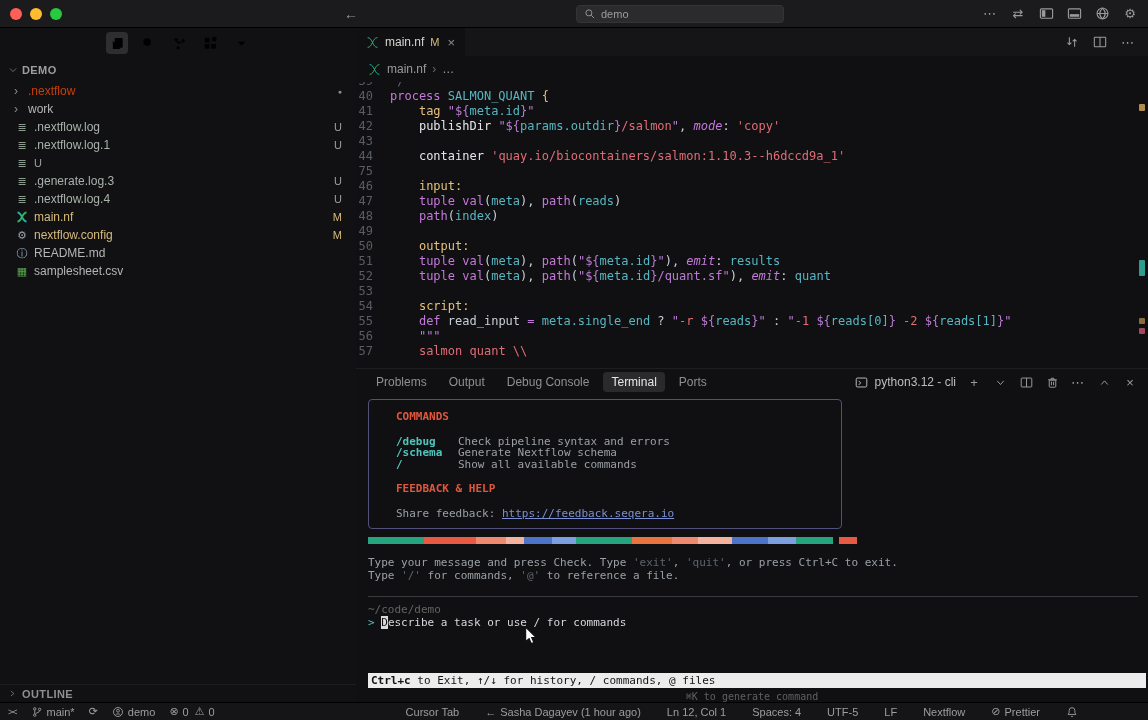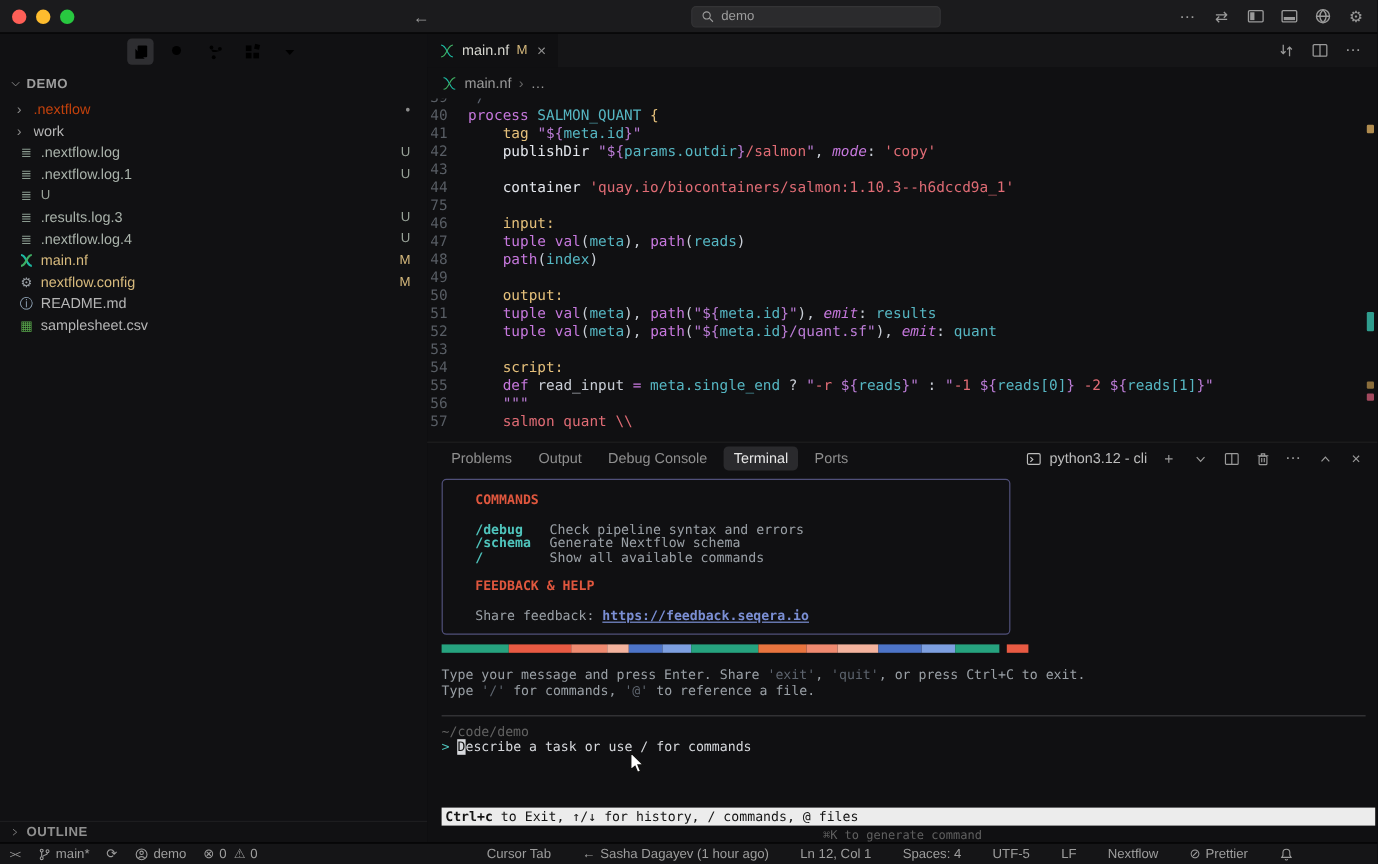--- a/index.html
+++ b/index.html
@@ -90,21 +90,21 @@
 
   #panel-body { flex:1; position:relative; font-family:"DejaVu Sans Mono",monospace; font-size:11px;
     color:#9aa0a6; }
   #cmd-box { position:absolute; left:12px; top:4px; width:474px; height:130px;
     border:1px solid #50507a; border-radius:4px; padding:11px 0 0 27px; line-height:11.5px; }
   .t-section { color:#e0573e; font-weight:bold; margin-bottom:13px; }
   .cmd-row { display:flex; line-height:11.5px; }
   .cmd-row .cmd { width:62px; color:#4fc4bc; font-weight:bold; flex:none; }
   #feedback-title { margin-top:13px; }
   #share-line { margin-top:0; }
-  #share-line a { color:#7b8fd4; font-weight:bold; text-decoration:underline;text-align:center; }
+  #share-line a { color:#7b8fd4; font-weight:normal; text-decoration:underline;text-align:center; }
   #stripe { position:absolute; left:12px; top:142px; height:7px; width:489px; display:flex; }
   #stripe span { height:7px; }
   .help-line { position:absolute; left:12px; line-height:13px; color:#9aa0a6; }
   .help-line .dim { color:#5d646e; }
   #help1 { top:161px; } #help2 { top:174px; }
   #term-sep { position:absolute; left:12px; right:10px; top:201px; border-top:1px solid #3a3a3e; }
   #cwd { position:absolute; left:12px; top:208px; color:#626262; }
   #prompt-line { position:absolute; left:12px; top:221px; color:#d6d8dc; }
   #prompt-line .pch { color:#4fc4bc; }
   #prompt-line .blockcur { background:#d7d9dd; color:#101010; }
@@ -242,21 +242,21 @@
             <span class="f-ico icon"><span style="color:#8a9a8f">≣</span></span>
             <span class="lbl" style="color: rgb(169, 178, 170);">.nextflow.log.1</span>
             <span class="badge" style="color: rgb(151, 161, 151);">U</span>
           </div>
           <div class="tree-row">
             <span class="f-ico icon"><span style="color:#8a9a8f">≣</span></span>
             <span class="badge" style="color: rgb(151, 161, 151);">U</span>
           </div>
           <div class="tree-row">
             <span class="f-ico icon"><span style="color:#8a9a8f">≣</span></span>
-            <span class="lbl" style="color: rgb(169, 178, 170);">.results.log.3</span>
+            <span class="lbl" style="color: rgb(169, 178, 170);">.generate.log.3</span>
             <span class="badge" style="color: rgb(151, 161, 151);">U</span>
           </div>
           <div class="tree-row">
             <span class="f-ico icon"><span style="color:#8a9a8f">≣</span></span>
             <span class="lbl" style="color: rgb(169, 178, 170);">.nextflow.log.4</span>
             <span class="badge" style="color: rgb(151, 161, 151);">U</span>
           </div>
           <div class="tree-row">
             <span class="f-ico icon">
               <svg viewBox="0 0 16 16">
@@ -459,21 +459,21 @@
               <span style="width: 56px; background: rgb(38, 163, 127);"></span>
               <span style="width: 40px; background: rgb(232, 116, 63);"></span>
               <span style="width: 26px; background: rgb(239, 138, 112);"></span>
               <span style="width: 34px; background: rgb(244, 179, 158);"></span>
               <span style="width: 36px; background: rgb(77, 116, 200);"></span>
               <span style="width: 28px; background: rgb(125, 159, 224);"></span>
               <span style="width: 37px; background: rgb(38, 163, 127);"></span>
               <span style="width: 6px; background: rgb(16, 16, 18);"></span>
               <span style="width: 18px; background: rgb(232, 90, 67);"></span>
             </div>
-          <div class="help-line" id="help1"><span>Type your message and press Enter. Share </span><span class="dim">'exit'</span><span>, </span><span class="dim">'quit'</span><span>, or press Ctrl+C to exit.</span></div>
+          <div class="help-line" id="help1"><span>Type your message and press Check. Type </span><span class="dim">'exit'</span><span>, </span><span class="dim">'quit'</span><span>, or press Ctrl+C to exit.</span></div>
           <div class="help-line" id="help2"><span>Type </span><span class="dim">'/'</span><span> for commands, </span><span class="dim">'@'</span><span> to reference a file.</span></div>
           <div id="term-sep"></div>
           <div id="cwd">~/code/demo</div>
           <div id="prompt-line">
             <span class="pch">&gt; </span><span class="blockcur">D</span><span id="prompt-rest">escribe a task or use / for commands</span>
           </div>
           <div id="hint-bar">
             <b>Ctrl+c</b><span> to Exit, ↑/↓ for history, / commands, @ files</span>
           </div>
           <div id="generate-hint">⌘K to generate command</div>

